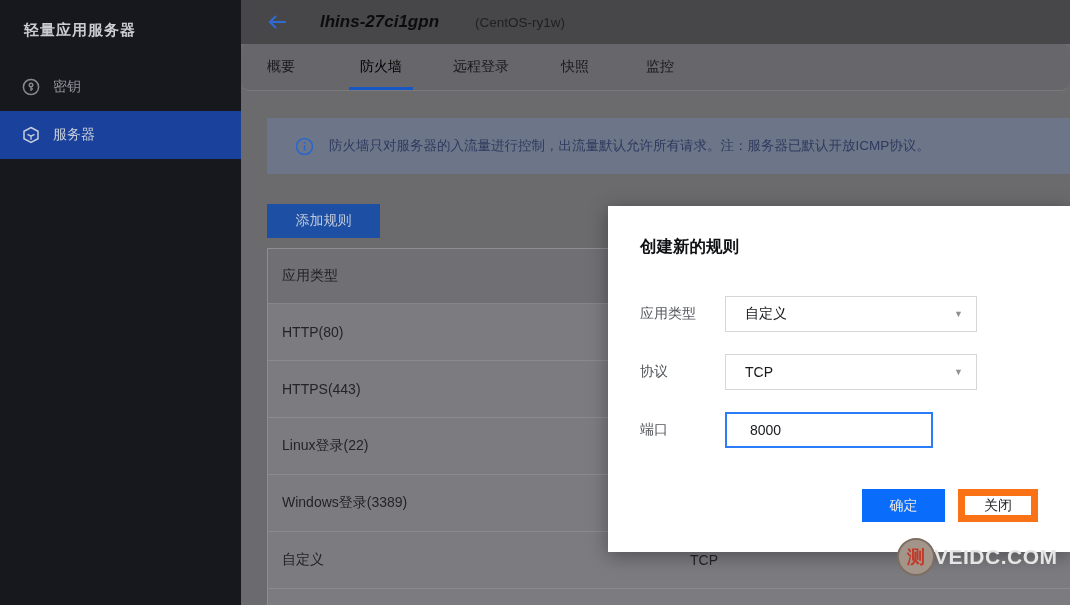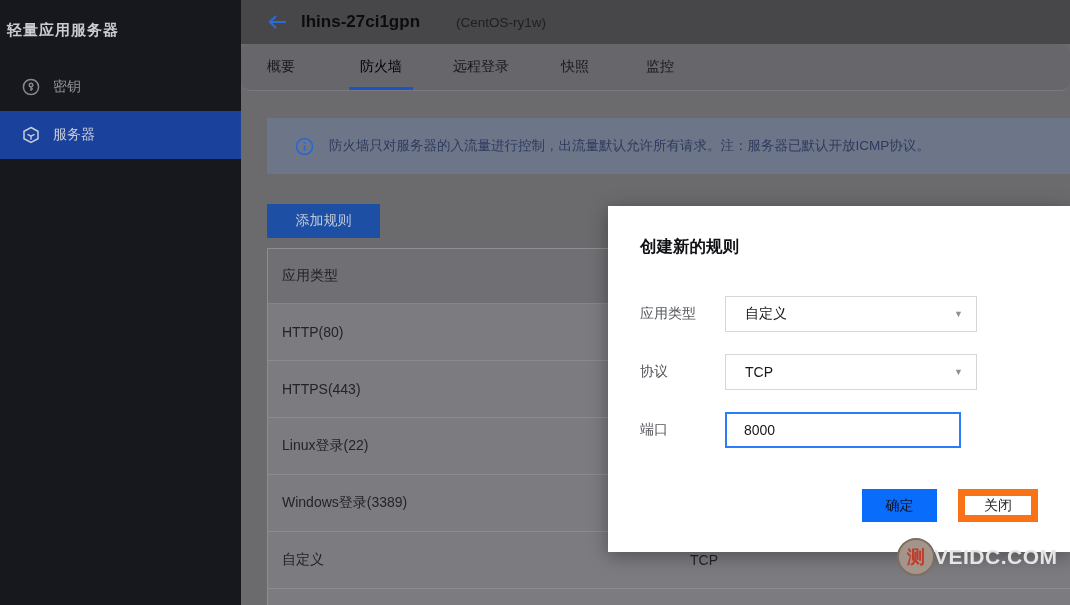--- a/index.html
+++ b/index.html
@@ -2,30 +2,30 @@
 <html><head>
 <meta charset="utf-8">
 <style>
   * { margin:0; padding:0; box-sizing:border-box; }
   html,body { width:1070px; height:605px; overflow:hidden; }
   body { font-family:"Liberation Sans", sans-serif; }
   #app { position:relative; width:1070px; height:605px; overflow:hidden; background:#6b6b6e; }
 
   
   .sidebar { position:absolute; left:0; top:0; width:241px; height:605px; background:#17181e; z-index:2; }
-  .sb-title { padding:21px 0 0 7px; color:#caccd2; font-size:15px; font-weight:bold; letter-spacing:1px; }
+  .sb-title { padding:21px 0 0 24px; color:#caccd2; font-size:15px; font-weight:bold; letter-spacing:1px; }
   .sb-nav { margin-top:23px; }
   .sb-item { height:48px; display:flex; align-items:center; padding-left:22px; gap:13px; color:#8d9198; font-size:14px; cursor:pointer; }
   .sb-item.active { background:#1a419c; color:#c7cedb; }
   .sb-item .ic { display:flex; align-items:center; }
 
   
   .hdr { position:absolute; left:241px; top:0; width:829px; height:44px; background:#47474a; display:flex; align-items:center; z-index:1; }
   .back { margin-left:26px; width:20px; height:16px; cursor:pointer; display:flex; align-items:center; }
-  .hdr-title { margin-left:14px; font-size:17px; font-weight:bold; color:#0c0c0e; }
+  .hdr-title { margin-left:33px; font-size:17px; font-weight:bold; color:#0c0c0e;font-style:italic; }
   .hdr-sub { margin-left:36px; font-size:13.5px; color:#202023; }
 
   
   .tabs { position:absolute; left:241px; top:44px; width:829px; height:47px; background:#67676b; display:flex; align-items:stretch; border-bottom:1px solid #7a7a7e; z-index:1;border-radius:9px; }
   .tab { font-size:14px; color:#1a1a1d; display:flex; align-items:center; position:relative; cursor:pointer; }
   .tab:nth-child(1){ margin-left:26px; }
   .tab:nth-child(2){ margin-left:54px; }
   .tab:nth-child(3){ margin-left:40px; }
   .tab:nth-child(4){ margin-left:52px; }
   .tab:nth-child(5){ margin-left:57px; }
@@ -48,22 +48,22 @@
   .c2 { padding-left:14px; }
 
   
   .modal { position:absolute; left:608px; top:206px; width:462px; height:346px; background:#ffffff; box-shadow:0 4px 18px rgba(0,0,0,0.35); z-index:5; }
   .m-title { position:absolute; left:32px; top:30px; font-size:16.5px; font-weight:bold; color:#101114; }
   .m-row { position:absolute; left:32px; height:36px; display:flex; align-items:center; }
   .m-row.r1 { top:90px; } .m-row.r2 { top:148px; } .m-row.r3 { top:206px; }
   .m-label { width:85px; font-size:14px; color:#53565b; }
   .m-select { width:252px; height:36px; border:1px solid #d6d6da; background:#fff; display:flex; align-items:center; padding-left:19px; font-size:14px; color:#17181b; position:relative; cursor:pointer; }
   .caret { position:absolute; right:13px; top:50%; transform:translateY(-55%); font-size:9px; color:#8f9196; }
-  .m-input { width:236px; height:36px; border:2px solid #2b7cf8; padding-left:17px; font-size:14px; color:#17181b; outline:none; font-family:"Liberation Sans", sans-serif; }
-  .btn-ok { position:absolute; left:254px; top:283px; width:75px; height:33px; background:#0a6cfa; color:#0f172a; font-size:14px; border:none; cursor:pointer; font-family:"Liberation Sans", sans-serif; }
+  .m-input { width:208px; height:36px; border:2px solid #2b7cf8; padding-left:23px; font-size:14px; color:#17181b; outline:none; font-family:"Liberation Sans", sans-serif; }
+  .btn-ok { position:absolute; left:254px; top:283px; width:83px; height:33px; background:#0a6cfa; color:#e5e5e5; font-size:14px; border:none; cursor:pointer; font-family:"Liberation Sans", sans-serif; }
   .btn-close { position:absolute; left:350px; top:283px; width:80px; height:33px; background:#ffffff; color:#26282c; font-size:14px; border:7px solid #f97316; cursor:pointer; font-family:"Liberation Sans", sans-serif; }
 
   
   .watermark { position:absolute; left:897px; top:538px; z-index:9; display:flex; align-items:center; }
   .seal { width:38px; height:38px; border-radius:50%; background:#a3958a; border:2px solid #7c6e63; display:flex; align-items:center; justify-content:center; flex:none; }
   .seal-char { color:#c23a2a; font-size:18px; font-weight:bold; line-height:1; }
   .wm-text { font-family:Liberation Sans, sans-serif; font-weight:bold; font-size:21px; color:#e5e5e5; margin-left:-1px; letter-spacing:0.5px; }
 </style>
 </head>
 <body>

